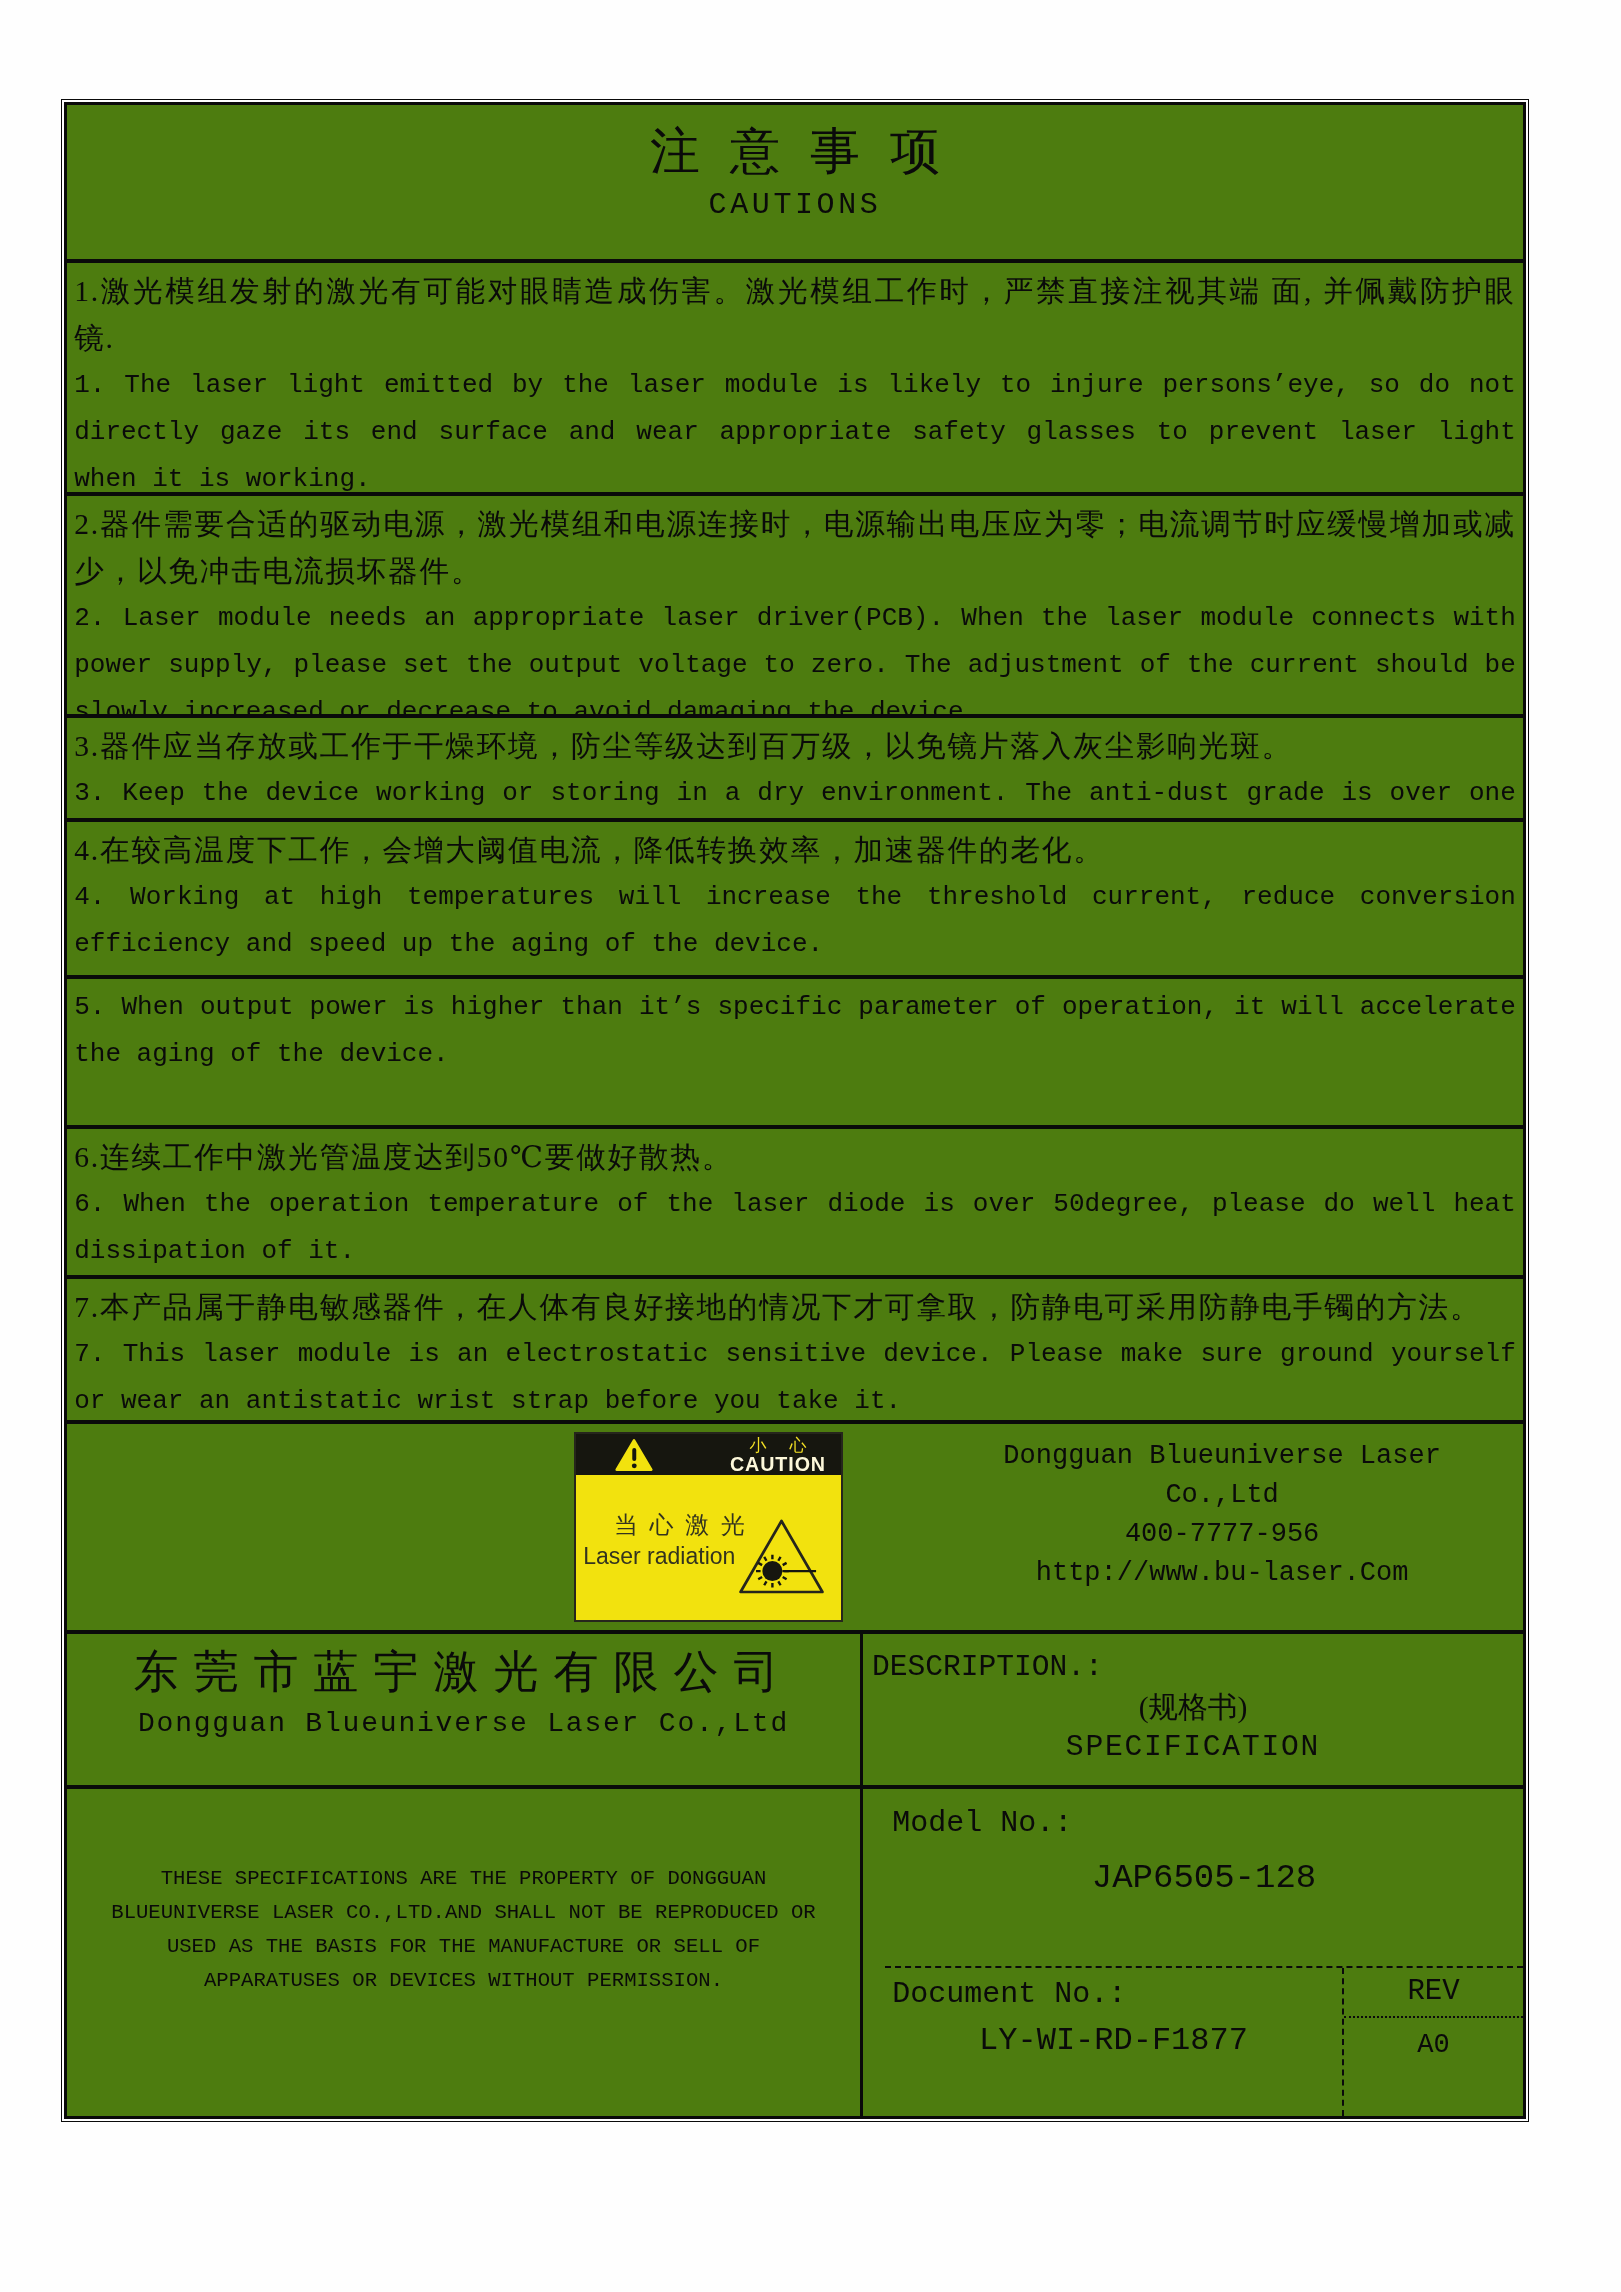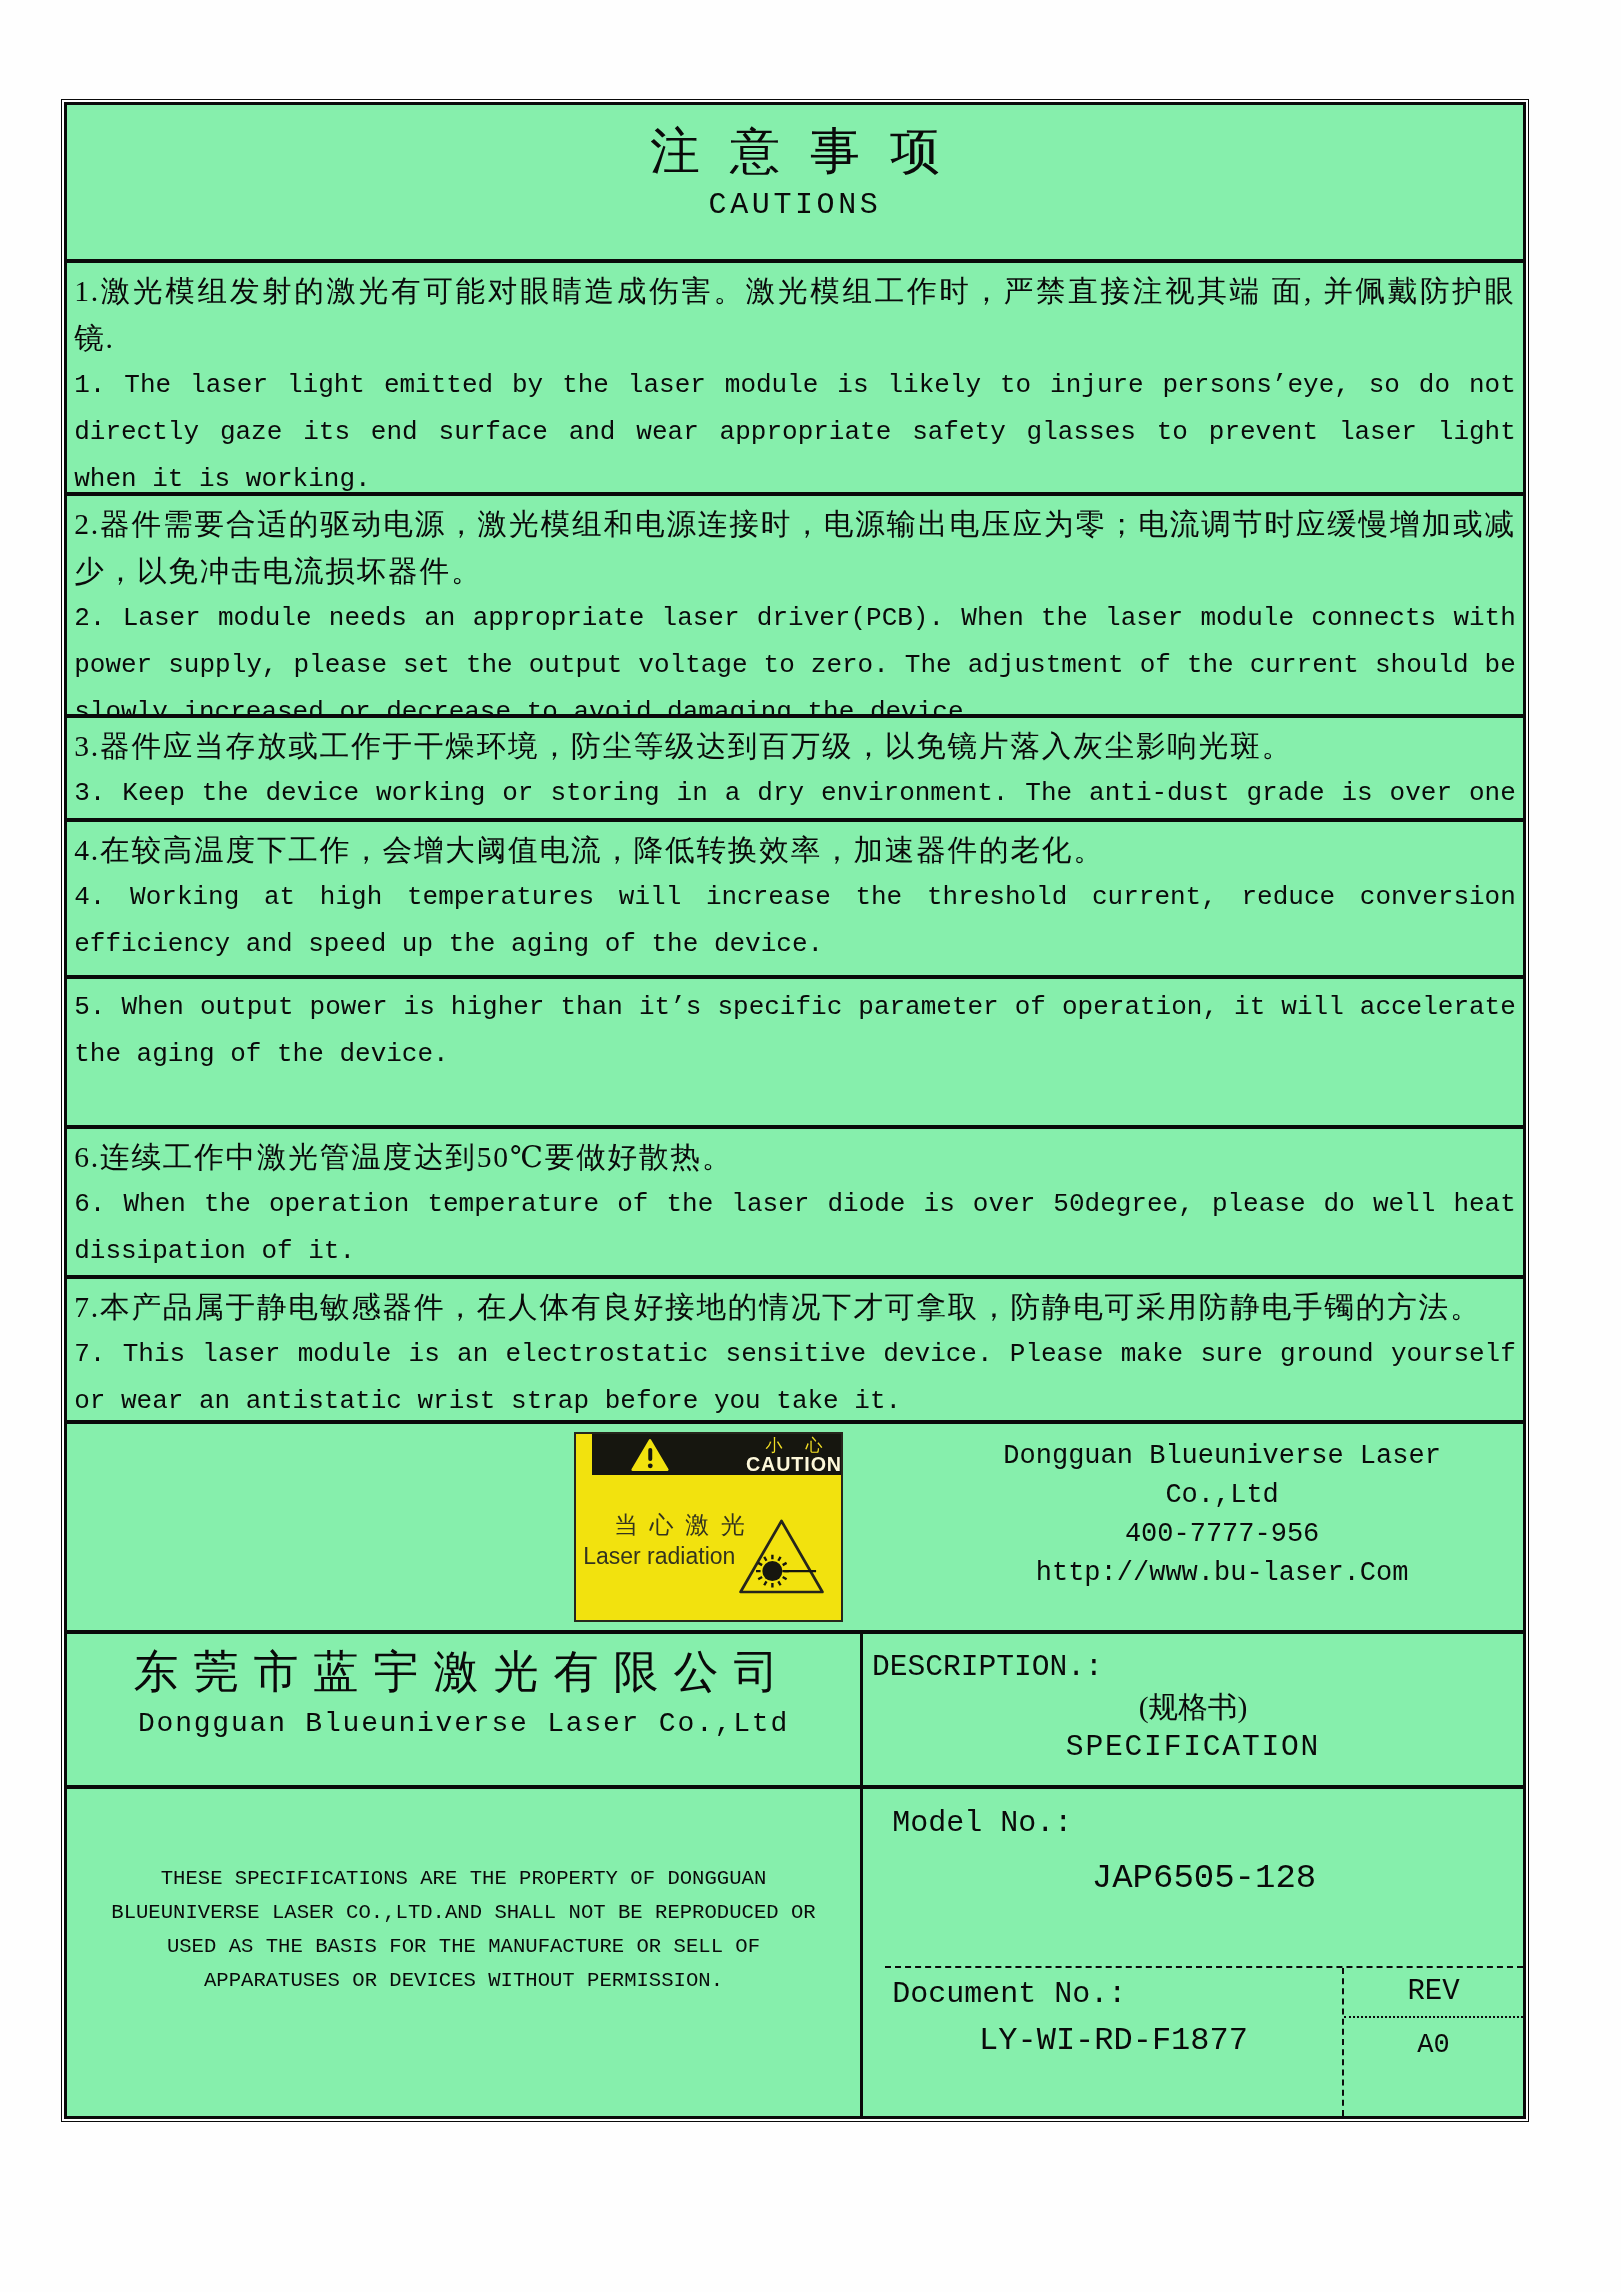--- a/index.html
+++ b/index.html
@@ -1,35 +1,35 @@
 <!DOCTYPE html>
 <html style="font-size:14.3px"><head>
 <meta charset="utf-8">
 <style>
   html,body{margin:0;padding:0;background:#ffffff;}
   .canvas{position:relative;width:1622px;height:2293px;background:#fefefe;overflow:hidden;
           font-family:"Liberation Mono","DejaVu Sans Mono",monospace;color:#0a0a0a;}
   
   .sheet{position:absolute;left:64px;top:102px;width:1462px;height:2017px;
          border:3.6px solid #0a0a0a;outline:1.8px solid #0a0a0a;outline-offset:2.7px;
-         display:flex;flex-direction:column;box-sizing:border-box;background:#86efac;}
+         display:flex;flex-direction:column;box-sizing:border-box;background:#4d7c0f;}
   .sec{box-sizing:border-box;border-top:4.5px solid #0a0a0a;padding:4.5px 7.2px 0 7.2px;overflow:hidden;}
   .sec .zh{font-family:"Liberation Serif","DejaVu Serif",serif;font-size:29.6px;letter-spacing:1.8px;
            line-height:47px;text-align:justify;}
   .sec .en{font-size:26px;line-height:47px;text-align:justify;}
   
   .titleBox{height:154px;box-sizing:border-box;text-align:center;padding-top:14.3px;}
   .titleZh{font-family:"Liberation Serif","DejaVu Serif",serif;font-size:50px;letter-spacing:30px;
            line-height:64px;text-indent:30px;}
   .titleEn{font-size:30px;letter-spacing:3.6px;line-height:41px;margin-top:1.8px;}
   
   .labelRow{height:210px;box-sizing:border-box;position:relative;border-top:4.5px solid #0a0a0a;}
   .clabel{position:absolute;left:507px;top:8px;width:269px;height:190px;background:#f2e20e;
           border:2.7px solid #26261c;box-sizing:border-box;}
-  .clabel .bar{position:absolute;left:16px;top:0;right:0;height:41px;background:#16160f;}
+  .clabel .bar{position:absolute;left:0;top:0;right:0;height:41px;background:#16160f;}
   .clabel .bar svg{position:absolute;left:39px;top:3.6px;}
   .clabel .barTxt{position:absolute;left:142px;top:1.8px;width:120px;text-align:center;}
   .xiaoxin{font-family:"Liberation Serif","DejaVu Serif",serif;font-size:17px;letter-spacing:23px;
            text-indent:23px;color:#f2df25;line-height:19px;}
   .cautionWord{font-family:"Liberation Sans",sans-serif;font-size:19.7px;font-weight:bold;
                color:#fdf8da;letter-spacing:0.9px;line-height:19.7px;}
   .dangxin{position:absolute;left:38px;top:75px;font-family:"Liberation Serif","DejaVu Serif",serif;
            font-size:24px;letter-spacing:11.6px;color:#33331f;}
   .laserRad{position:absolute;left:7.2px;top:109px;font-family:"Liberation Sans",sans-serif;
             font-size:23px;color:#33331f;}

